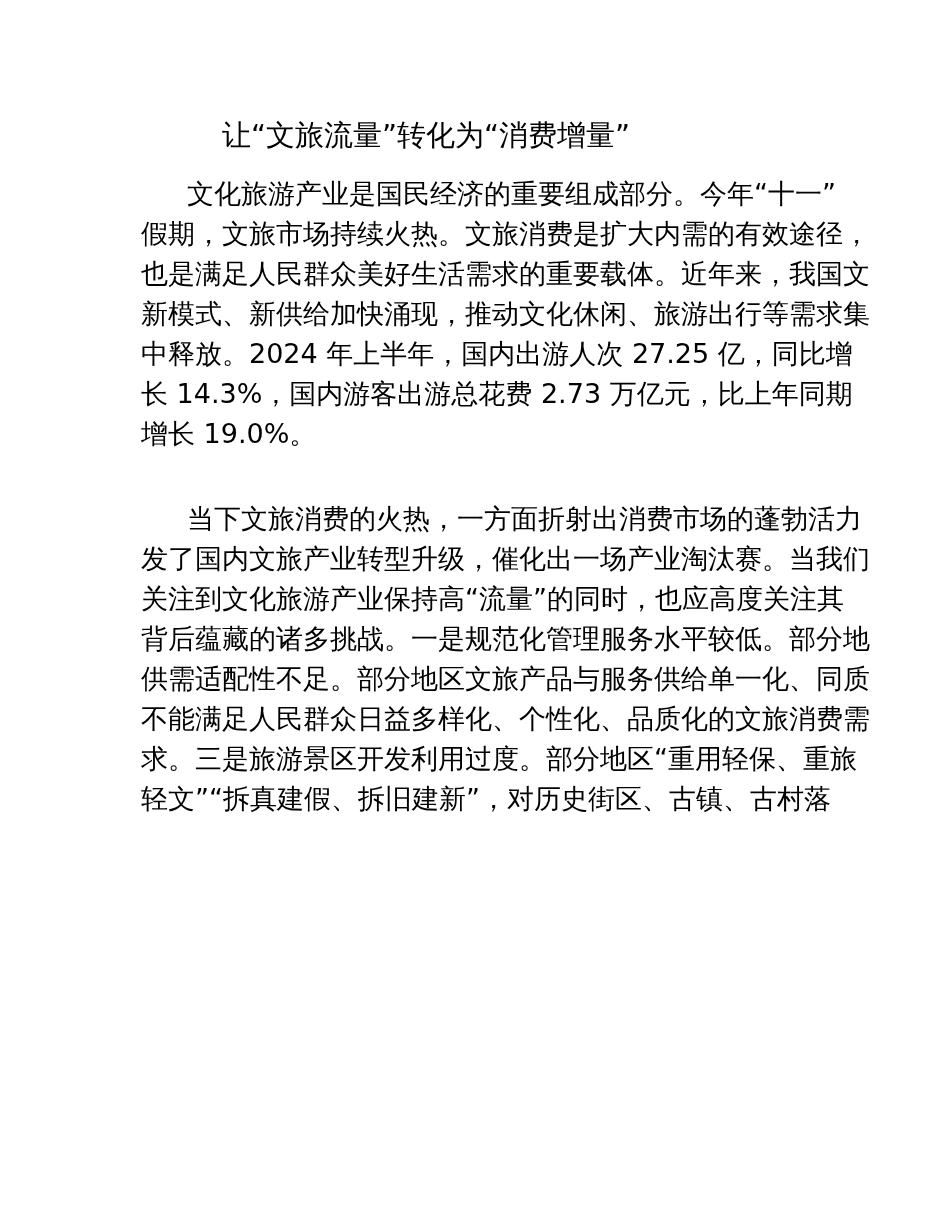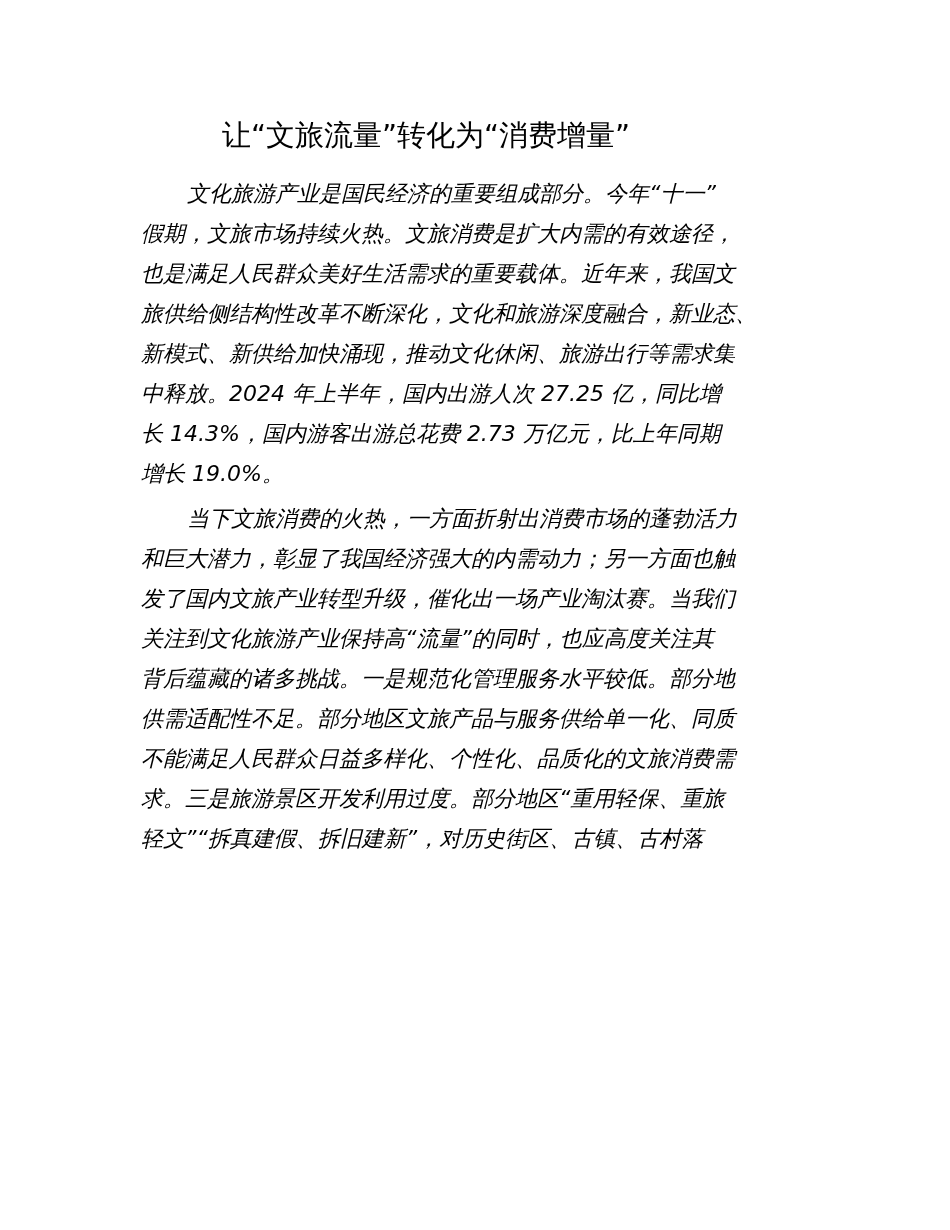--- a/index.html
+++ b/index.html
@@ -1,43 +1,41 @@
 <!DOCTYPE html>
 <html><head>
   <meta charset="utf-8">
   <style>
     html, body { margin: 0; padding: 0; background: #ffffff; }
     body { width: 950px; height: 1230px; position: relative; overflow: hidden;
            font-family: "DejaVu Sans", sans-serif; color: #000; }
     .title { position: absolute; top: 113px; left: 0; width: 852px; text-align: center;
              font-size: 29px; line-height: 44px; }
-    .para { position: absolute; left: 141px; width: 700px; font-size: 22px; font-style: italic; }
+    .para { position: absolute; left: 141px; width: 700px; font-size: 27px; }
     .line { height: 40px; line-height: 40px; white-space: nowrap; }
     .indent { padding-left: 46px; }
   </style>
 </head>
 <body>
 
 <div>
   <div class="title">让“文旅流量”转化为“消费增量”</div>
 
   <div class="para" style="top:174px;">
     <div class="line indent">文化旅游产业是国民经济的重要组成部分。今年“十一”</div>
     <div class="line">假期，文旅市场持续火热。文旅消费是扩大内需的有效途径，</div>
     <div class="line">也是满足人民群众美好生活需求的重要载体。近年来，我国文</div>
-    <div class="line">旅供给侧结构性改革不断深化，文化和旅游深度融合，新业态、</div>
     <div class="line">新模式、新供给加快涌现，推动文化休闲、旅游出行等需求集</div>
     <div class="line">中释放。2024 年上半年，国内出游人次 27.25 亿，同比增</div>
     <div class="line">长 14.3%，国内游客出游总花费 2.73 万亿元，比上年同期</div>
     <div class="line">增长 19.0%。</div>
   </div>
 
   <div class="para" style="top:499px;">
     <div class="line indent">当下文旅消费的火热，一方面折射出消费市场的蓬勃活力</div>
-    <div class="line">和巨大潜力，彰显了我国经济强大的内需动力；另一方面也触</div>
     <div class="line">发了国内文旅产业转型升级，催化出一场产业淘汰赛。当我们</div>
     <div class="line">关注到文化旅游产业保持高“流量”的同时，也应高度关注其</div>
     <div class="line">背后蕴藏的诸多挑战。一是规范化管理服务水平较低。部分地</div>
     <div class="line">供需适配性不足。部分地区文旅产品与服务供给单一化、同质</div>
     <div class="line">不能满足人民群众日益多样化、个性化、品质化的文旅消费需</div>
     <div class="line">求。三是旅游景区开发利用过度。部分地区“重用轻保、重旅</div>
     <div class="line">轻文”“拆真建假、拆旧建新”，对历史街区、古镇、古村落</div>
   </div>
 </div>
 

